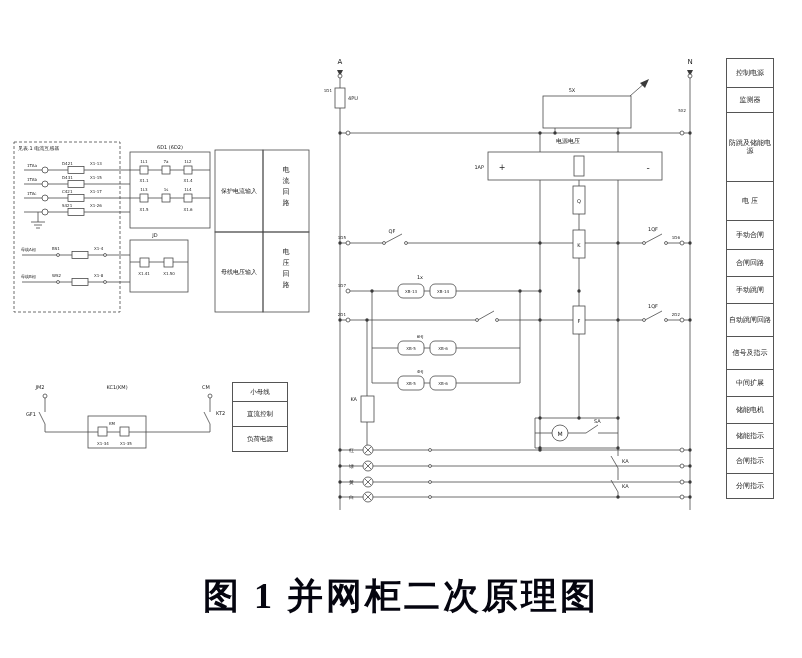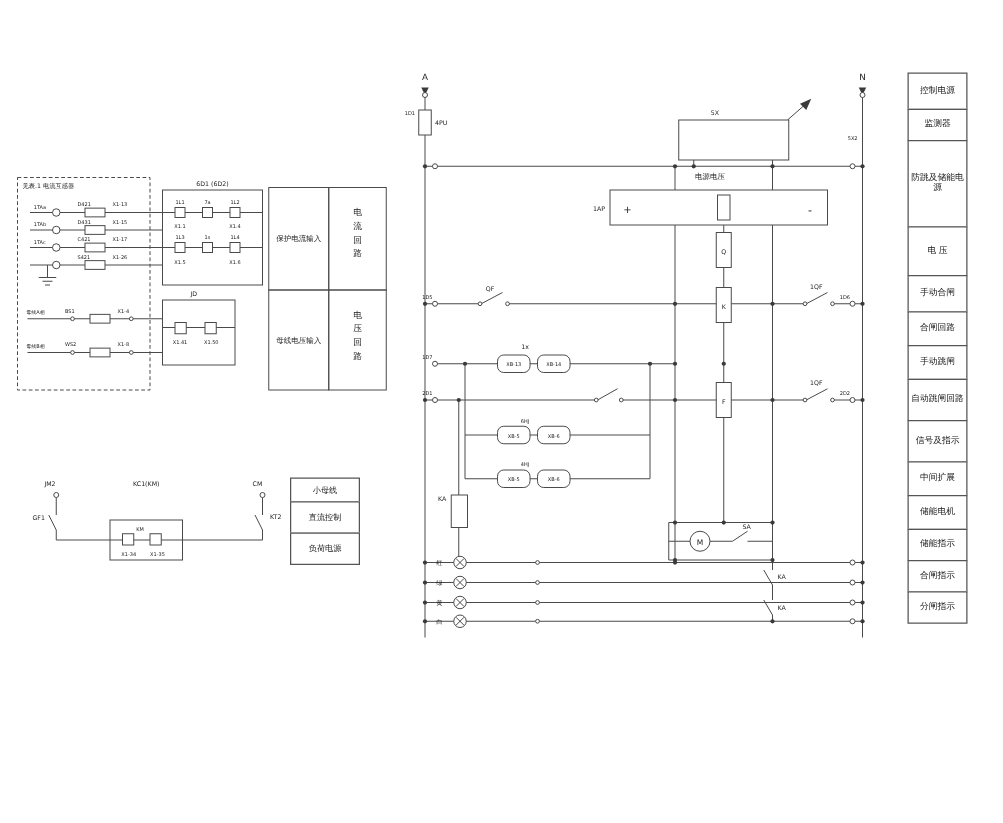--- a/index.html
+++ b/index.html
@@ -367,14 +367,15 @@
       <div class="rail-cell" style="height: 26px;">合闸指示</div>
       <div class="rail-cell" style="height: 26px;">分闸指示</div>
     </div>
 
   <div class="mini-table" id="mini-table">
       <div class="mini-cell" style="height: 20px;">小母线</div>
       <div class="mini-cell" style="height: 26px;">直流控制</div>
       <div class="mini-cell" style="height: 26px;">负荷电源</div>
     </div>
 
+  <div class="caption">图 1 并网柜二次原理图</div>
 
 </div>
 
 </body></html>

